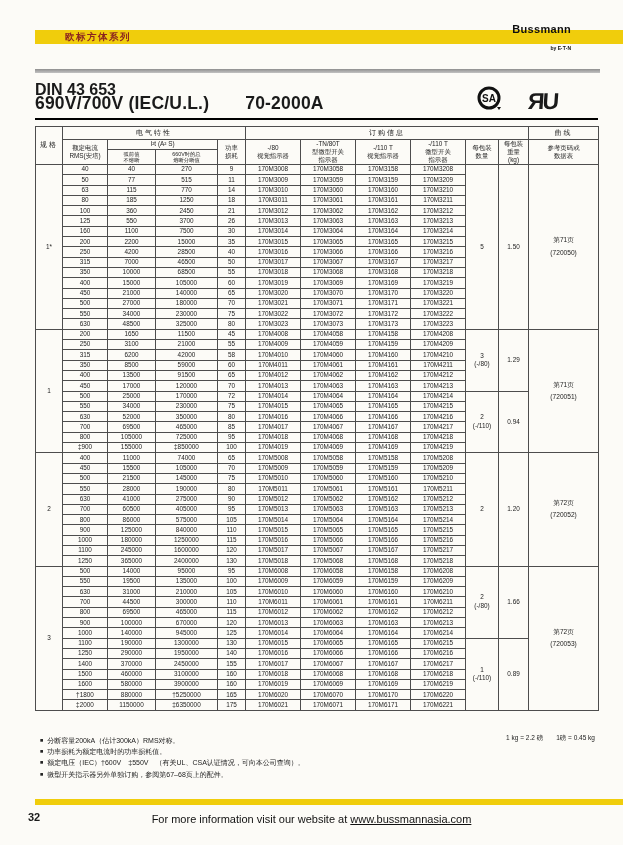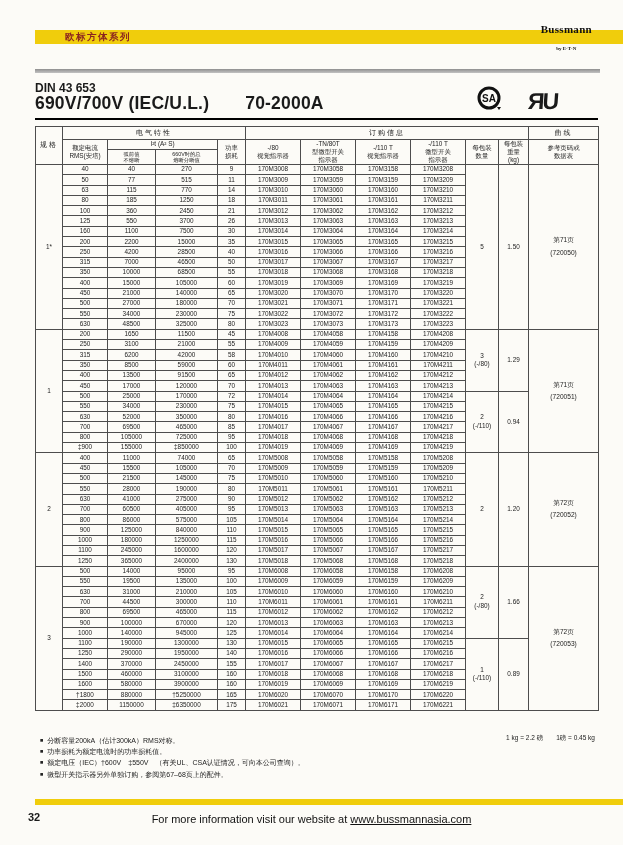--- a/index.html
+++ b/index.html
@@ -7,26 +7,26 @@
     position:relative; width:623px; height:845px;
     background:#fcfbf7; overflow:hidden;
     font-family:"Liberation Sans", sans-serif; color:#1a1a1a;
   }
   
   .top-bar {
     position:absolute; left:35px; right:0; top:30px; height:14px;
     background:#f0cd0c; display:flex; align-items:center; justify-content:space-between;
   }
   .series-label { margin-left:30px; font-size:9.5px; font-weight:bold; color:#8b2420; letter-spacing:1.5px; }
-  .brand-block { margin-right:31px; line-height:1.05; text-align:center;font-family:Liberation Serif, serif; }
+  .brand-block { margin-right:52px; line-height:1.05; text-align:right; }
   .brand-name { font-size:11px; font-weight:bold; color:#101010; letter-spacing:0.3px; }
   .brand-sub { font-size:5px; font-weight:bold; color:#101010; }
   .gray-rule { position:absolute; left:35px; width:565px; top:69px; height:4px;
     background:linear-gradient(#8f8f8f,#c2c2c2); }
-  .din-label { position:absolute; left:35px; top:81px; font-size:12px; font-weight:bold; }
+  .din-label { position:absolute; left:35px; top:81px; font-size:16px; font-weight:bold; }
   .title-row { position:absolute; left:35px; top:93px; display:flex; gap:36px; align-items:baseline; }
   .main-title, .amp-range { font-size:17.5px; font-weight:bold; letter-spacing:0.2px; }
   .cert-logos { position:absolute; right:66px; top:86px; display:flex; gap:26px; align-items:center; }
   .ul-mark { font-size:23px; font-weight:900; letter-spacing:-2px; transform:skewX(-4deg); }
   .black-rule { position:absolute; left:35px; width:563px; top:118px; height:2px; background:#000; }
 
   
   .tbl-wrap { position:absolute; left:35px; top:126px; }
   table { border-collapse:collapse; table-layout:fixed; width:563px; border:1.6px solid #000; }
   th, td {

